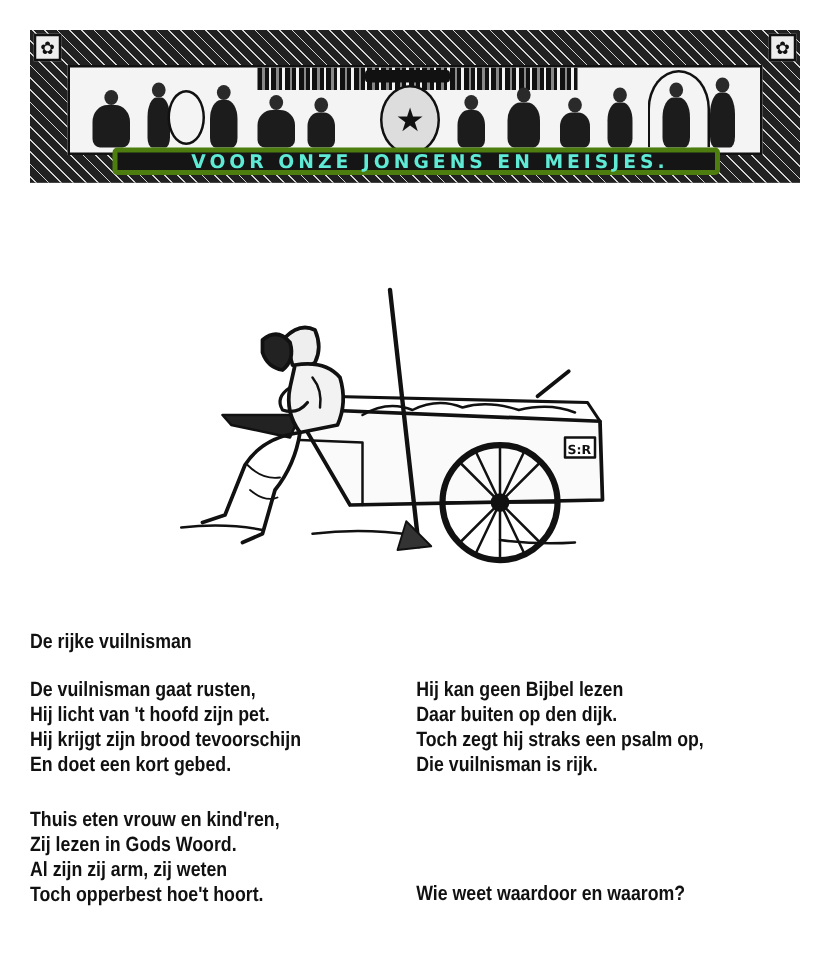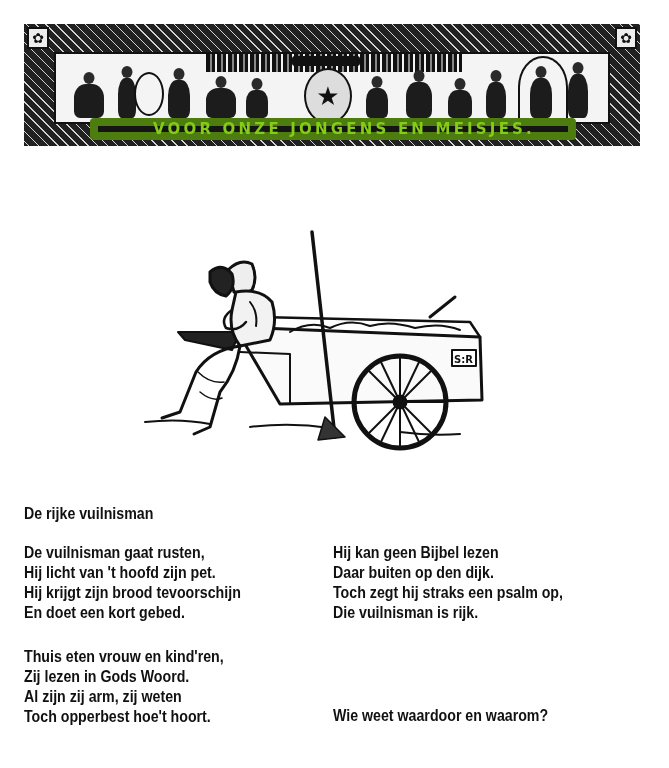--- a/index.html
+++ b/index.html
@@ -26,22 +26,22 @@
   .scene .hoop { position:absolute; width: 26px; height: 40px; border: 2px solid #111; border-radius: 50%; bottom: 6px; }
   .scene .rope { position:absolute; width: 46px; height: 60px; border: 2px solid #111; border-bottom:none;
      border-radius: 50% 50% 0 0; bottom: 4px; }
   .scene .medallion { position:absolute; left: 248px; top: 14px; width: 44px; height: 52px;
      border: 2px solid #111; border-radius: 50%; background:#ddd; display:flex; align-items:center; justify-content:center;
      font-size: 26px; color:#111; }
   .scene .ribbon { position:absolute; left: 236px; top: 2px; width: 68px; height: 10px; background:#111; border-radius: 3px; }
   .scene .foliage { position:absolute; top:0; left: 150px; width: 256px; height: 18px;
      background: repeating-linear-gradient(90deg, #111 0 4px, #888 4px 6px, #111 6px 9px, #f4f4f4 9px 11px); }
   .banner .title-band { position: absolute; left: 66px; top: 94px; width: 486px; height: 22px;
-     background: #151515; border: 8px solid #4d7c0f; border-radius: 4px; box-sizing: border-box;
-     color: #84cc16; font-family: "DejaVu Sans", sans-serif; font-weight: bold; font-size: 15px;
+     background: #151515; border: 4px solid #4d7c0f; border-radius: 4px; box-sizing: border-box;
+     color: #5eead4; font-family: "DejaVu Sans", sans-serif; font-weight: bold; font-size: 15px;
      letter-spacing: 3.2px; display:flex; align-items:center; justify-content:center; white-space: nowrap; padding-left: 22px; }
 
   
   .illustration { position: absolute; left: 140px; top: 222px; width: 352px; height: 234px; }
 
   
   .poem { position: absolute; font-family: "Liberation Sans", sans-serif; font-weight: bold;
           font-size: 16.5px; line-height: 20px; color: #111; transform-origin: left top; }
   .poem-title { position: absolute; left: 24px; top: 503px; font-weight: bold; font-size: 16.5px;
           line-height: 20px; color:#111; white-space: nowrap; transform: scaleX(0.86); transform-origin: left top; }

